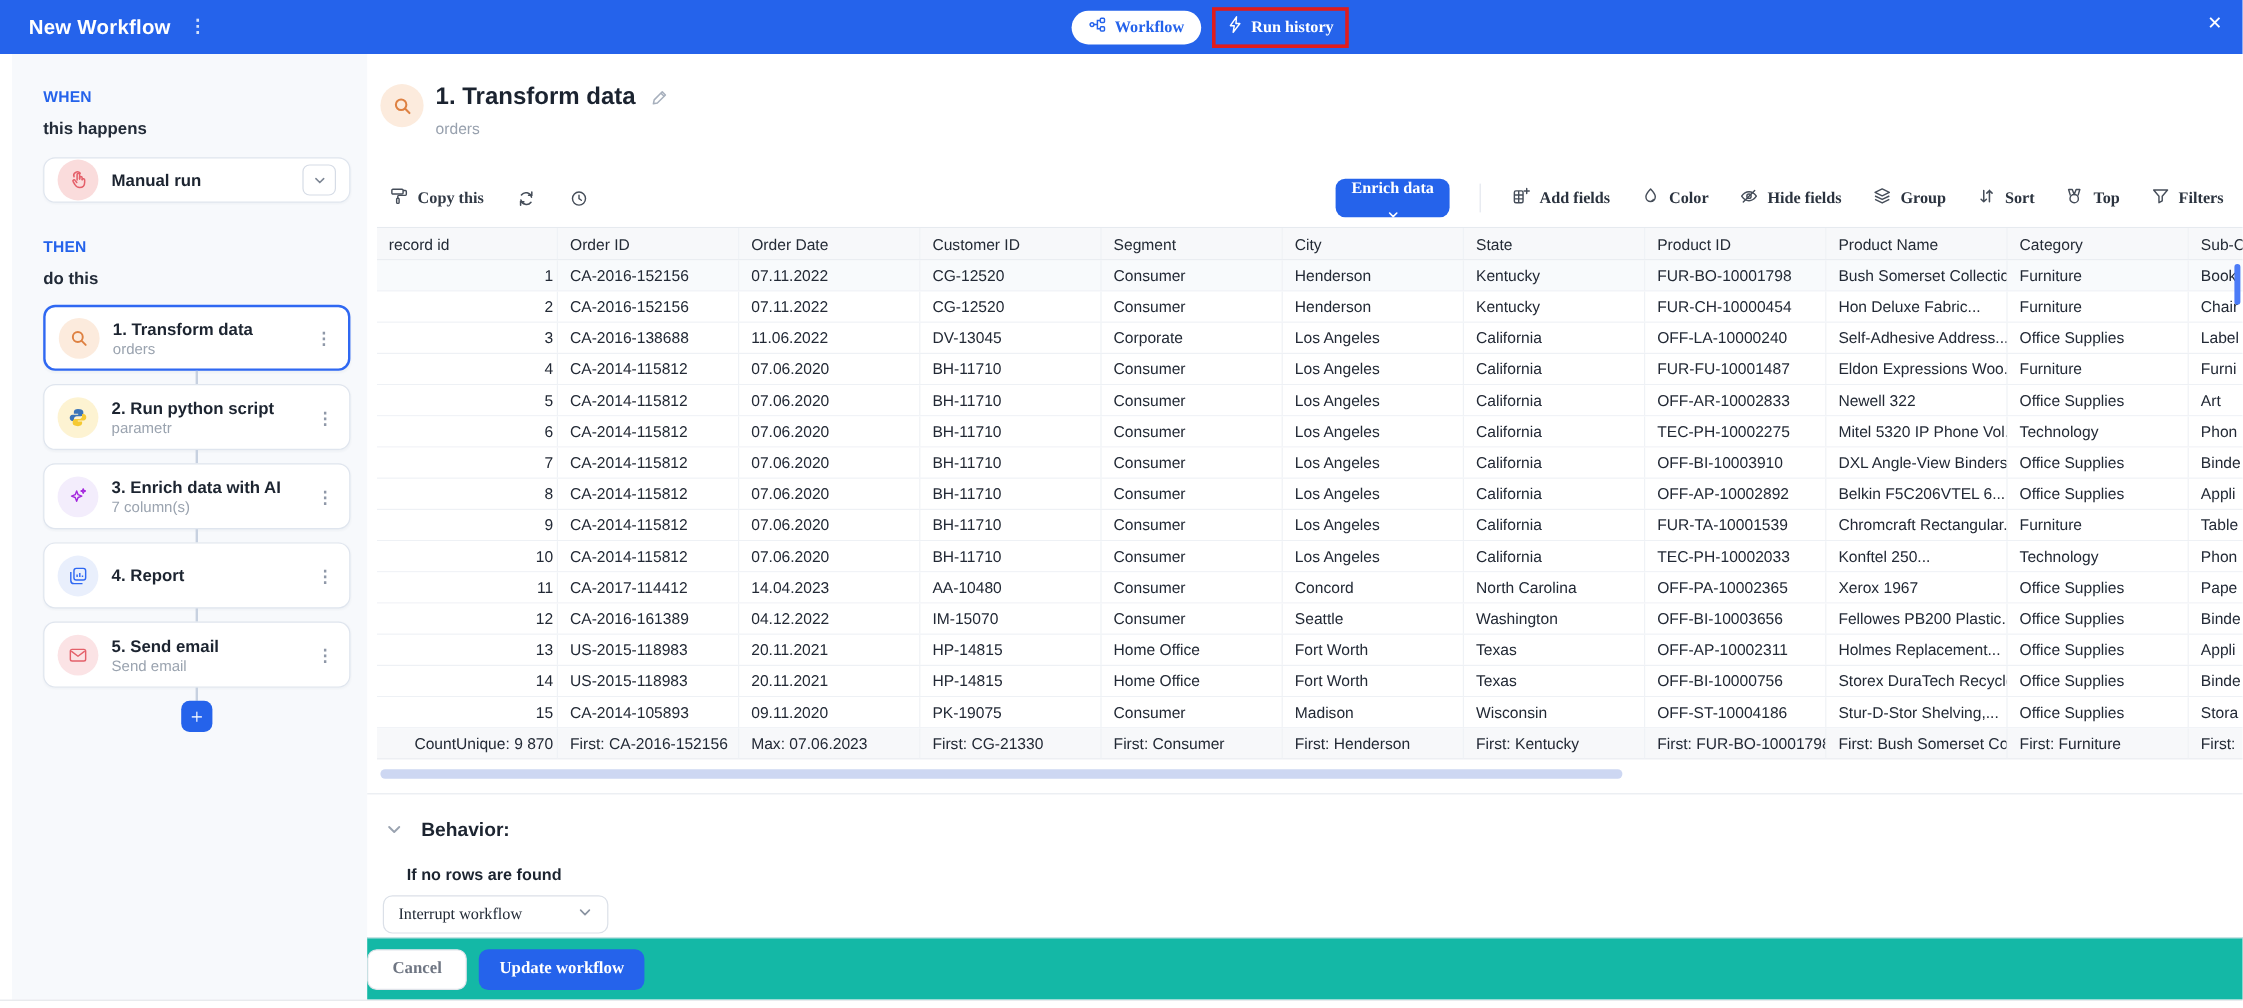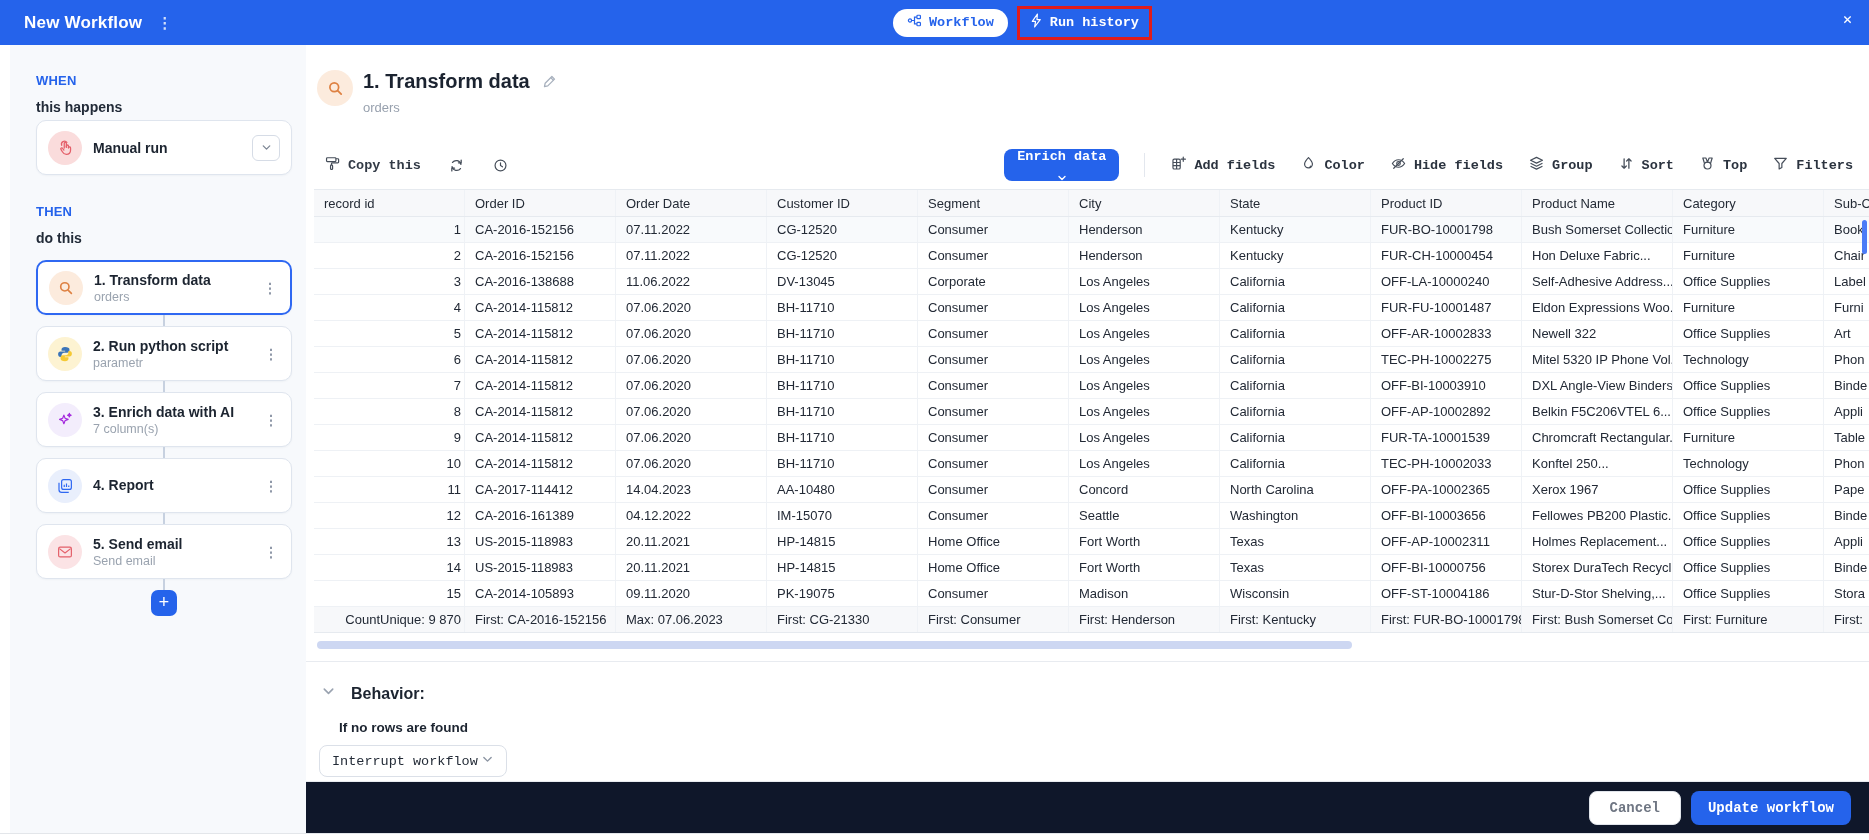--- a/index.html
+++ b/index.html
@@ -1,42 +1,42 @@
 <!DOCTYPE html>
 <html><head>
 <meta charset="utf-8">
 <style>
   html,body { margin:0; padding:0; background:#fff; }
   * { box-sizing:border-box; }
   .app {
     position:relative; width:1869px; height:840px; overflow:hidden;
     background:#fff; font-family:"Liberation Sans", sans-serif; color:#1c2430;
   }
-  button { font-family:Liberation Mono, monospace; border:none; background:none; padding:0; cursor:pointer; }
+  button { font-family:Liberation Serif, serif; border:none; background:none; padding:0; cursor:pointer; }
 
   
   .topbar { position:absolute; top:0; left:0; right:0; height:45px;
     background:#2563eb; display:flex; align-items:center; }
   .tb-title { color:#fff; font-size:17px; font-weight:700; margin-left:24px; letter-spacing:.2px; }
   .tb-kebab { color:rgba(255,255,255,.8); font-size:15px; font-weight:700; margin-left:15px; line-height:1; }
   .tb-tabs { position:absolute; left:893px; top:0; height:45px; display:flex; align-items:center; gap:9px; }
   .tab-pill { background:#fff; color:#2563eb; height:28px; border-radius:15px; padding:0 14px;
     display:flex; align-items:center; gap:7px; font-size:13.5px; font-weight:700; }
   .annotation-box { border:3px solid #e01c1c; padding:1px 4px; display:flex; align-items:center; }
   .tab-ghost { color:#fff; height:26px; padding:0 6px; display:flex; align-items:center; gap:7px;
     font-size:13.5px; font-weight:700; }
   .tb-close { position:absolute; right:17px; top:13px; color:#fff; font-size:15px; line-height:1; }
 
   
   .sidebar { position:absolute; top:45px; left:10px; bottom:7px; width:305px;
     background:#f7f9fc; border-right:1px solid #e8ecf2; padding:28px 22px 0 26px; }
   .sb-kicker { color:#2563eb; font-size:13px; font-weight:700; letter-spacing:.2px; }
   .sb-sub { color:#222b38; font-size:14px; font-weight:700; margin-top:11px; }
-  .trigger-card { margin-top:5px; background:#fff; border:1px solid #dfe5ee; border-radius:10px;
-    height:55px; display:flex; align-items:center; padding:1px 11px; box-shadow:0 1px 2px rgba(25,39,70,.04); }
+  .trigger-card { margin-top:16px; background:#fff; border:1px solid #dfe5ee; border-radius:10px;
+    height:38px; display:flex; align-items:center; padding:1px 11px; box-shadow:0 1px 2px rgba(25,39,70,.04); }
   .icon-circle { width:34px; height:34px; border-radius:50%; display:flex; align-items:center;
     justify-content:center; flex:none; }
   .icon-circle svg { width:18px; height:18px; }
   .bg-pink { background:#fadcdc; } .bg-orange { background:#fcebdd; } .bg-yellow { background:#fdf3d2; }
   .bg-purple { background:#f3edfc; } .bg-blue { background:#e9effc; } .bg-rose { background:#fbe3e5; }
   .trigger-title { font-size:14px; font-weight:700; margin-left:11px; color:#1c2430; }
   .trigger-chevron { margin-left:auto; width:28px; height:26px; border:1px solid #d6dce6; border-radius:6px;
     background:#fff; display:flex; align-items:center; justify-content:center; }
   .then-kicker { margin-top:29px; }
   .steps { margin-top:14px; }
@@ -84,32 +84,32 @@
   .t-row.summary { background:#f7f8fa; border-bottom:1px solid #e6eaef; }
   .t-cell { font-size:13px; color:#222935; line-height:25px; padding:0 10px; border-right:1px solid #eff2f6;
     white-space:nowrap; overflow:hidden; }
   .t-head .t-cell { line-height:27px; color:#242b36; }
   .t-cell.num { text-align:right; padding-right:3px; }
   .vthumb { position:absolute; right:2px; top:31px; width:5px; height:34px; background:#4b7bf7; border-radius:3px; }
   .hscroll { margin:8px 0 0 3px; width:1035px; height:8px; background:#cdd7f2; border-radius:4px; }
 
   
   .behavior { position:absolute; top:616px; left:0; right:0; border-top:1px solid #e8ebf0; padding:22px 0 0 8px; }
-  .bh-row { display:flex; align-items:center; gap:15px; padding-left:7px; }
+  .bh-row { display:flex; align-items:flex-start; gap:15px; padding-left:7px; }
   .bh-row svg { width:15px; height:15px; }
   .bh-title { font-size:16px; font-weight:700; color:#1c2430; }
   .bh-label { margin:17px 0 0 5px; font-size:13.5px; font-weight:700; color:#1c2430;padding-left:20px; }
   .bh-select { margin:10px 0 0 5px; width:188px; height:32px; border:1px solid #dbe0e8; border-radius:8px;
     background:#fff; display:flex; align-items:center; justify-content:space-between; padding:0 12px;
     font-size:13.5px; color:#232b37; }
   .bh-select svg { width:13px; height:13px; }
 
   
   .footer { position:absolute; top:736px; left:0; right:0; bottom:7px; border-top:1px solid #e8ebf0;
-    background:#0f172a; display:flex; align-items:center; justify-content:flex-end; gap:10px; padding-right:18px; }
+    background:#14b8a6; display:flex; align-items:center; gap:10px; padding-right:18px; }
   .btn-cancel { height:34px; padding:0 20px; background:#fff; border:1px solid #e0e4ea; border-radius:8px;
     color:#6f7683; font-size:14px; font-weight:600; }
   .btn-update { height:34px; padding:0 17px; background:#2563eb; border-radius:8px; color:#fff;
     font-size:14px; font-weight:700; }
   .bottom-edge { position:absolute; left:0; right:0; bottom:6px; height:1px; background:#e3e6ea; }
 </style>
 </head>
 <body>
 
 <div class="app">

